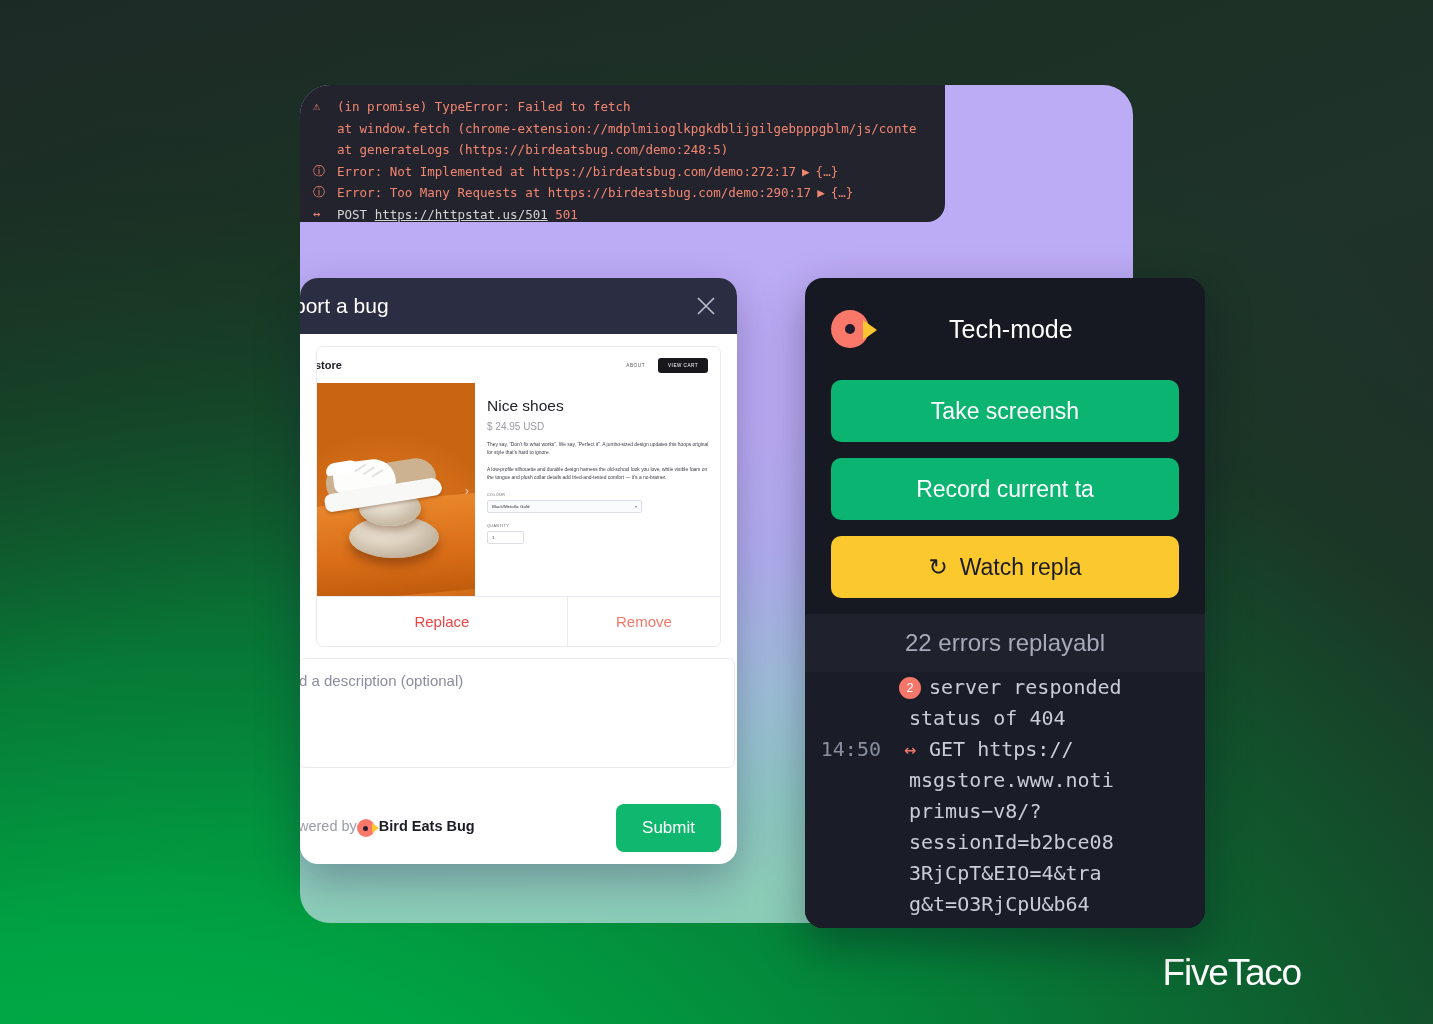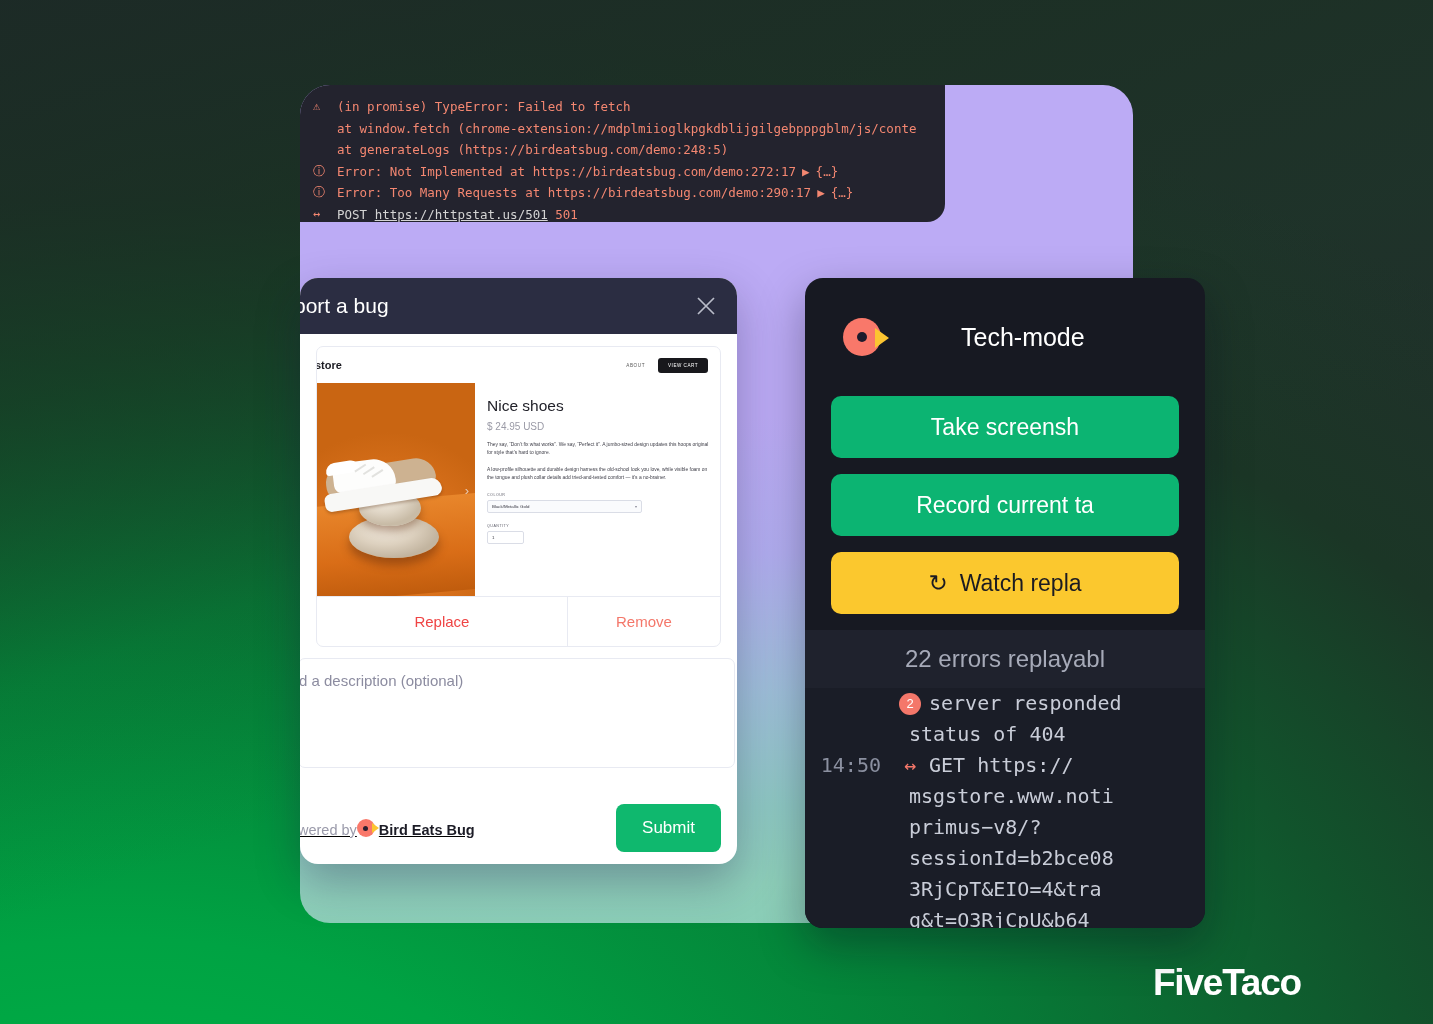--- a/index.html
+++ b/index.html
@@ -16,23 +16,23 @@
     background:
       radial-gradient(140% 120% at 8% 118%, #00b347 0%, #00a343 22%, #058038 44%, #11542c 66%, #1b3626 82%, #20302a 100%);
   }
   #bg-overlay {
     position: absolute; inset: 0;
     background: linear-gradient(160deg, rgba(28,42,38,0.92) 0%, rgba(26,48,34,0.55) 26%, rgba(20,70,38,0.12) 45%, rgba(0,0,0,0) 60%);
   }
 
   
   #fivetaco {
-    position: absolute; right: 132px; bottom: 20px;
+    position: absolute; right: 132px; bottom: 30px;
     color: #ffffff;
-    font-size: 37px; font-weight: bold;
+    font-size: 37px; font-weight: normal;
     letter-spacing: -1.2px;
     font-family: "Liberation Sans", sans-serif;
   }
 
   
   #hero {
     position: absolute;
     left: 300px; top: 85px;
     width: 833px; height: 838px;
     border-radius: 30px;
@@ -236,23 +236,22 @@
   }
   .desc-ph { font-size: 15px; color: #8c8ca0; padding-left: 0; }
 
   #modal-foot {
     position: absolute; left: 0; right: 0; bottom: 0;
     height: 72px;
     display: flex; align-items: center;
     padding: 0 16px;
   }
   .powered {
-    display: flex; align-items: flex-end; 
+    display: flex; align-items: flex-start; 
     margin-left: -18px;
-    text-decoration: underline;
   }
   .powered-txt { font-size: 14.5px; color: #9a9aaa; }
   .bird-name { font-size: 14.5px; font-weight: bold; color: #1c1c26; }
   .bird-logo { position: relative; width: 22px; height: 20px; flex: 0 0 22px; }
   .bird-logo .body {
     position: absolute; left: 0; top: 1px;
     width: 18px; height: 18px; border-radius: 50%;
     background: #f9786a;
   }
   .bird-logo .eye {
@@ -280,23 +279,23 @@
   #ext {
     position: absolute;
     left: 805px; top: 278px;
     width: 400px; height: 650px;
     background: #171922;
     border-radius: 18px;
     overflow: hidden;
     box-shadow: 0 18px 45px rgba(10,10,30,0.35);
   }
   #ext-head {
-    height: 118px;
+    height: 102px;
     display: flex; align-items: center;
-    padding: 0 38px;
+    padding: 0 26px;
     position: relative;
   }
   .ext-bird { position: relative; width: 46px; height: 42px; flex: 0 0 46px; }
   .ext-bird .body {
     position: absolute; left: 0; top: 2px;
     width: 38px; height: 38px; border-radius: 50%;
     background: #f9786a;
   }
   .ext-bird .eye {
     position: absolute; left: 14px; top: 16px;

